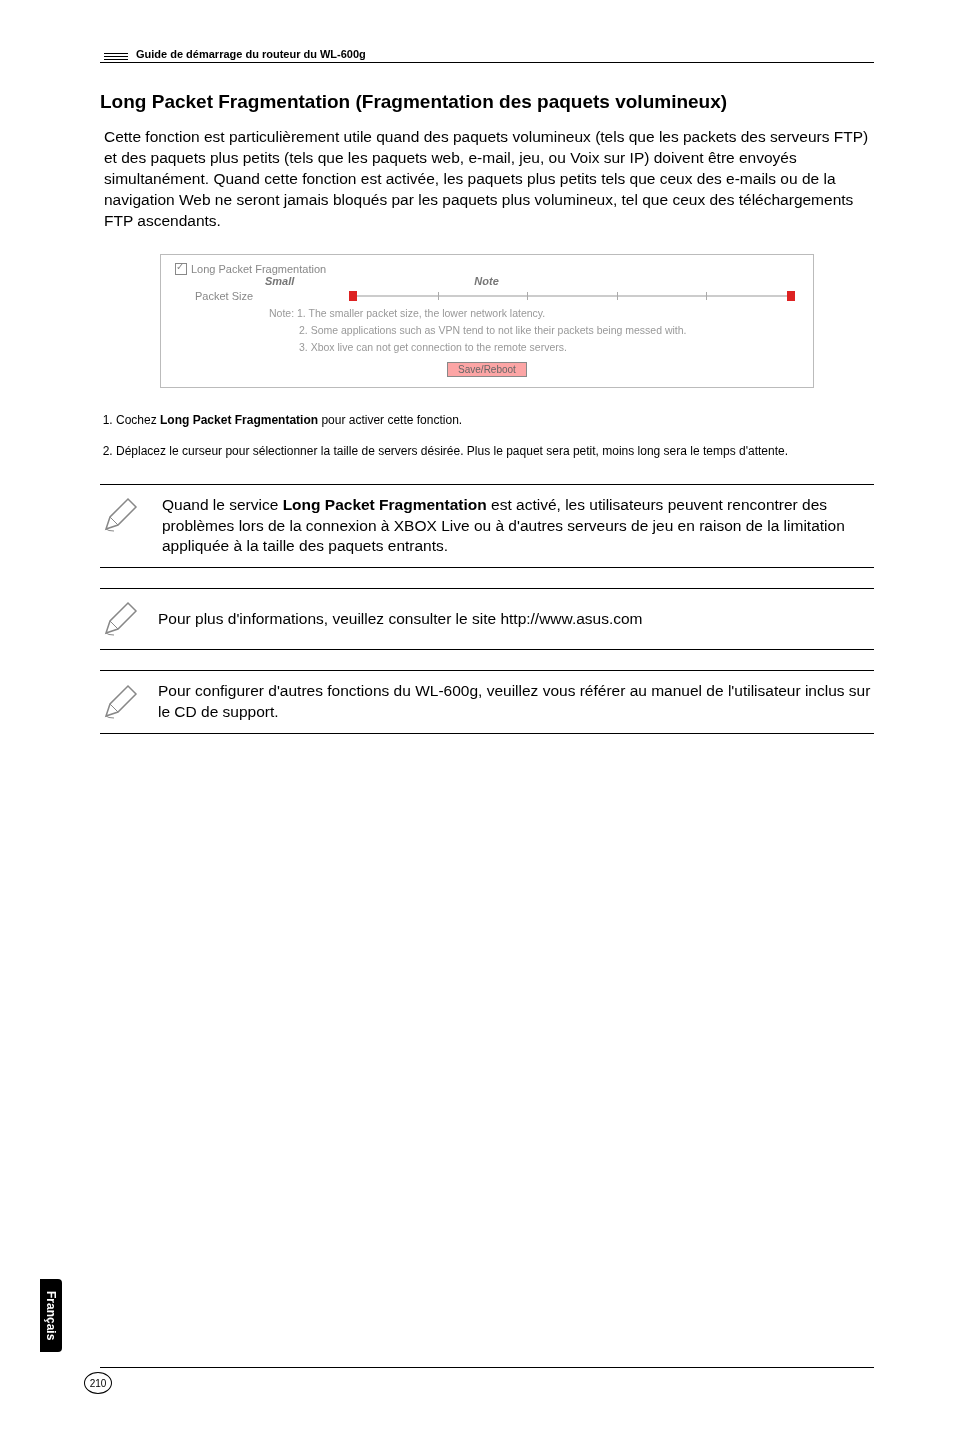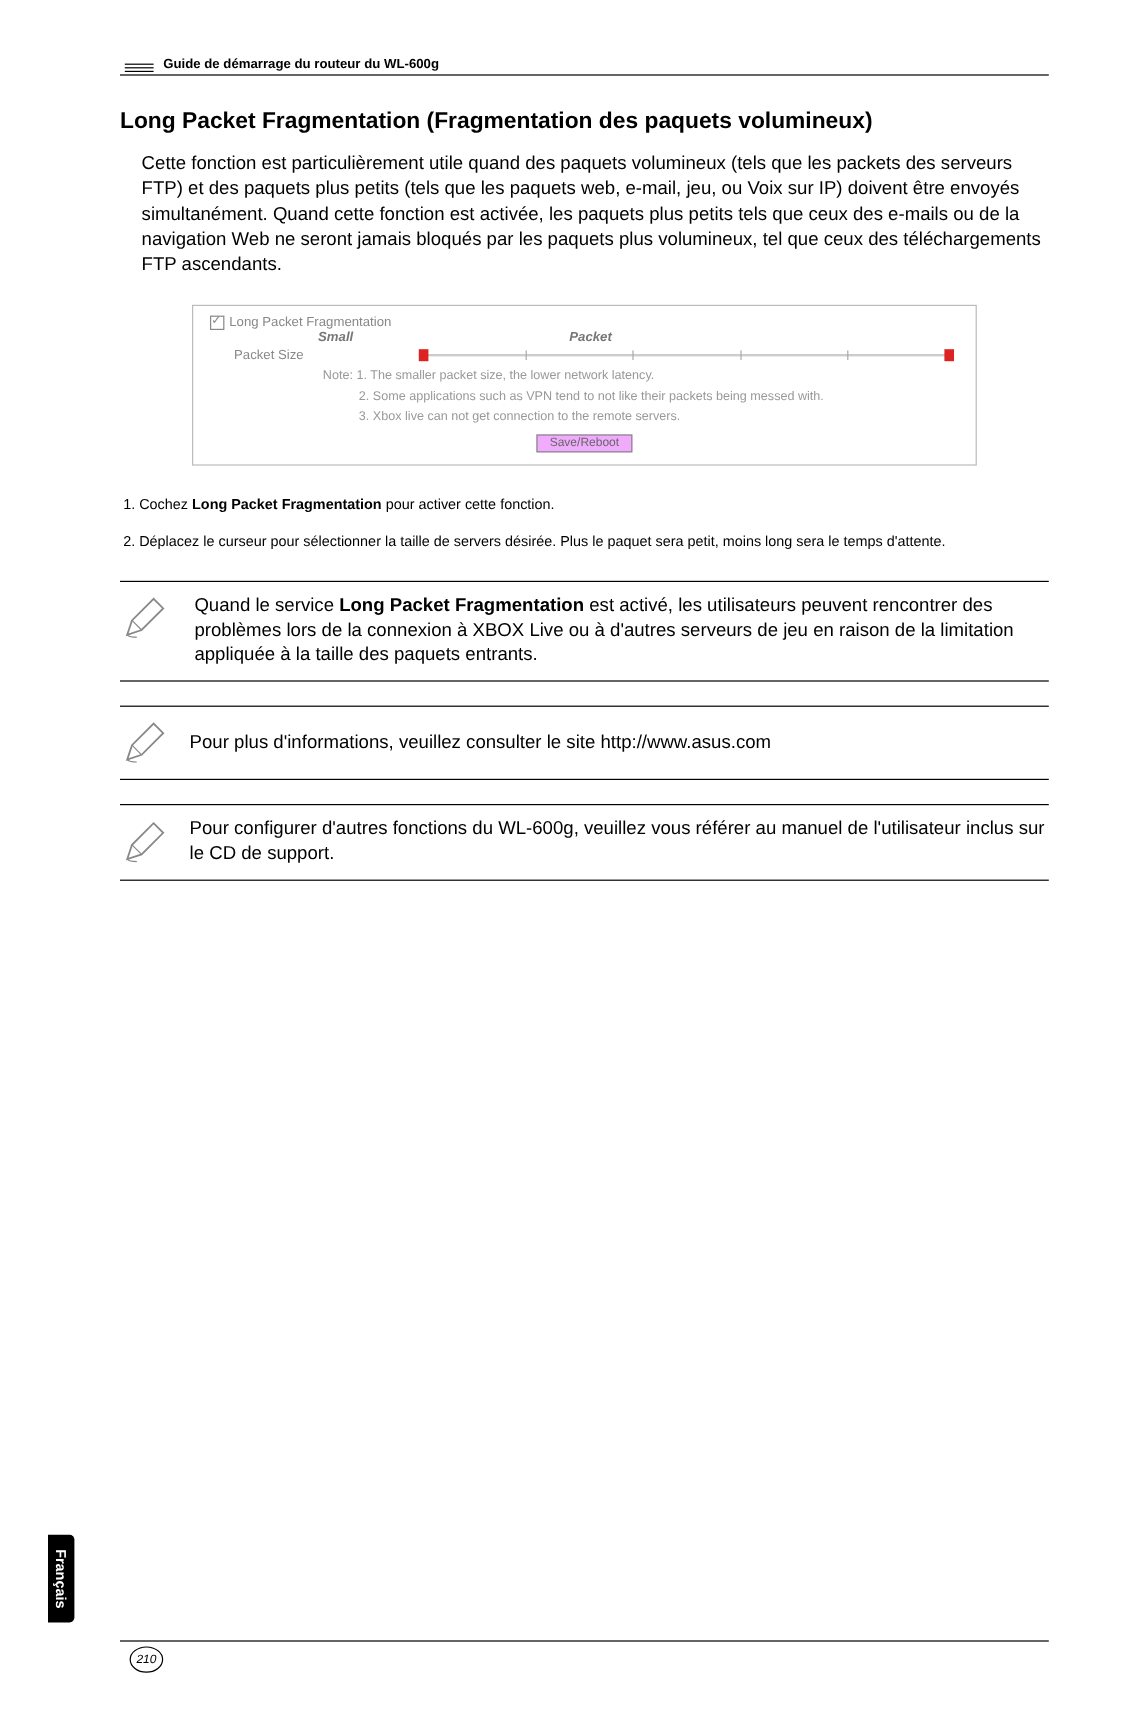--- a/index.html
+++ b/index.html
@@ -48,21 +48,21 @@
     font-weight: bold;
   }
   h2.section-title {
     font-size: 19px;
     font-weight: bold;
     margin: 0 0 14px 0;
   }
   p.body-text {
     font-size: 15.5px;
     line-height: 1.35;
-    margin: 0 0 22px 18px;
+    margin: 0 0 22px 4px;
   }
   .screenshot-box {
     border: 1px solid #bbb;
     margin: 0 60px 24px 60px;
     padding: 8px 14px 10px 14px;
     font-family: Arial, sans-serif;
     color: #888;
     font-size: 11px;
     background: #fff;
   }
@@ -153,21 +153,21 @@
   .ss-button-row {
     text-align: center;
     margin-top: 8px;
   }
   .ss-button {
     display: inline-block;
     border: 1px solid #888;
     padding: 1px 10px;
     font-size: 10px;
     color: #666;
-    background: #f0abfc;
+    background: #fca5a5;
   }
   ol.steps {
     padding-left: 16px;
     margin: 0 0 24px 0;
   }
   ol.steps li {
     font-size: 12px;
     line-height: 1.4;
     margin-bottom: 14px;
     text-align: justify;
@@ -212,31 +212,30 @@
     color: #fff;
     font-size: 12px;
     font-weight: bold;
     padding: 12px 4px;
     writing-mode: vertical-rl;
     text-orientation: mixed;
     border-radius: 0 4px 4px 0;
   }
   .page-num-circle {
     position: absolute;
-    left: 108px;
+    left: 84px;
     bottom: 38px;
     width: 26px;
     height: 20px;
     border: 1px solid #000;
     border-radius: 50%;
     font-size: 10px;
     display: flex;
     align-items: center;
     justify-content: center;
-    font-style: italic;
   }
   .footer-line {
     position: absolute;
     left: 100px;
     right: 80px;
     bottom: 64px;
     height: 1px;
     background: #000;
   }
 </style>
@@ -260,21 +259,21 @@
 
   <p class="body-text">Cette fonction est particulièrement utile quand des paquets volumineux (tels que les packets des serveurs FTP) et des paquets plus petits (tels que les paquets web, e-mail, jeu, ou Voix sur IP) doivent être envoyés simultanément. Quand cette fonction est activée, les paquets plus petits tels que ceux des e-mails ou de la navigation Web ne seront jamais bloqués par les paquets plus volumineux, tel que ceux des téléchargements FTP ascendants.</p>
 
   <div class="screenshot-box">
     <div class="ss-row1">
       <span class="checkbox-sq"></span>
       <span>Long Packet Fragmentation</span>
     </div>
     <div class="ss-headings">
       <span>Small</span>
-      <span>Packet</span>
+      <span>Note</span>
     </div>
     <div class="ss-row2">
       <span class="ss-label">Packet Size</span>
       <div class="slider">
         <div class="slider-track"></div>
         <div class="slider-tick" style="left:20%"></div>
         <div class="slider-tick" style="left:40%"></div>
         <div class="slider-tick" style="left:60%"></div>
         <div class="slider-tick" style="left:80%"></div>
         <div class="slider-thumb-l"></div>

